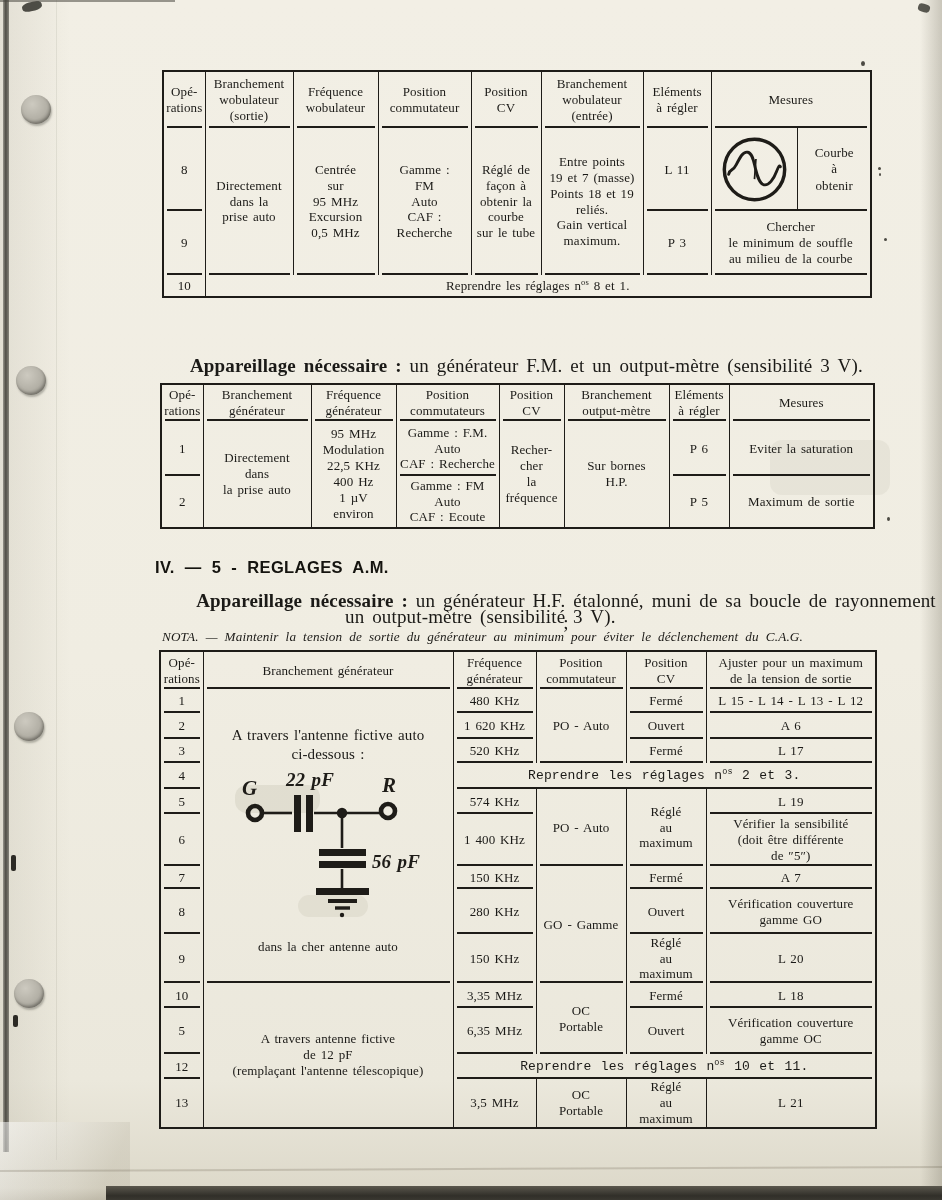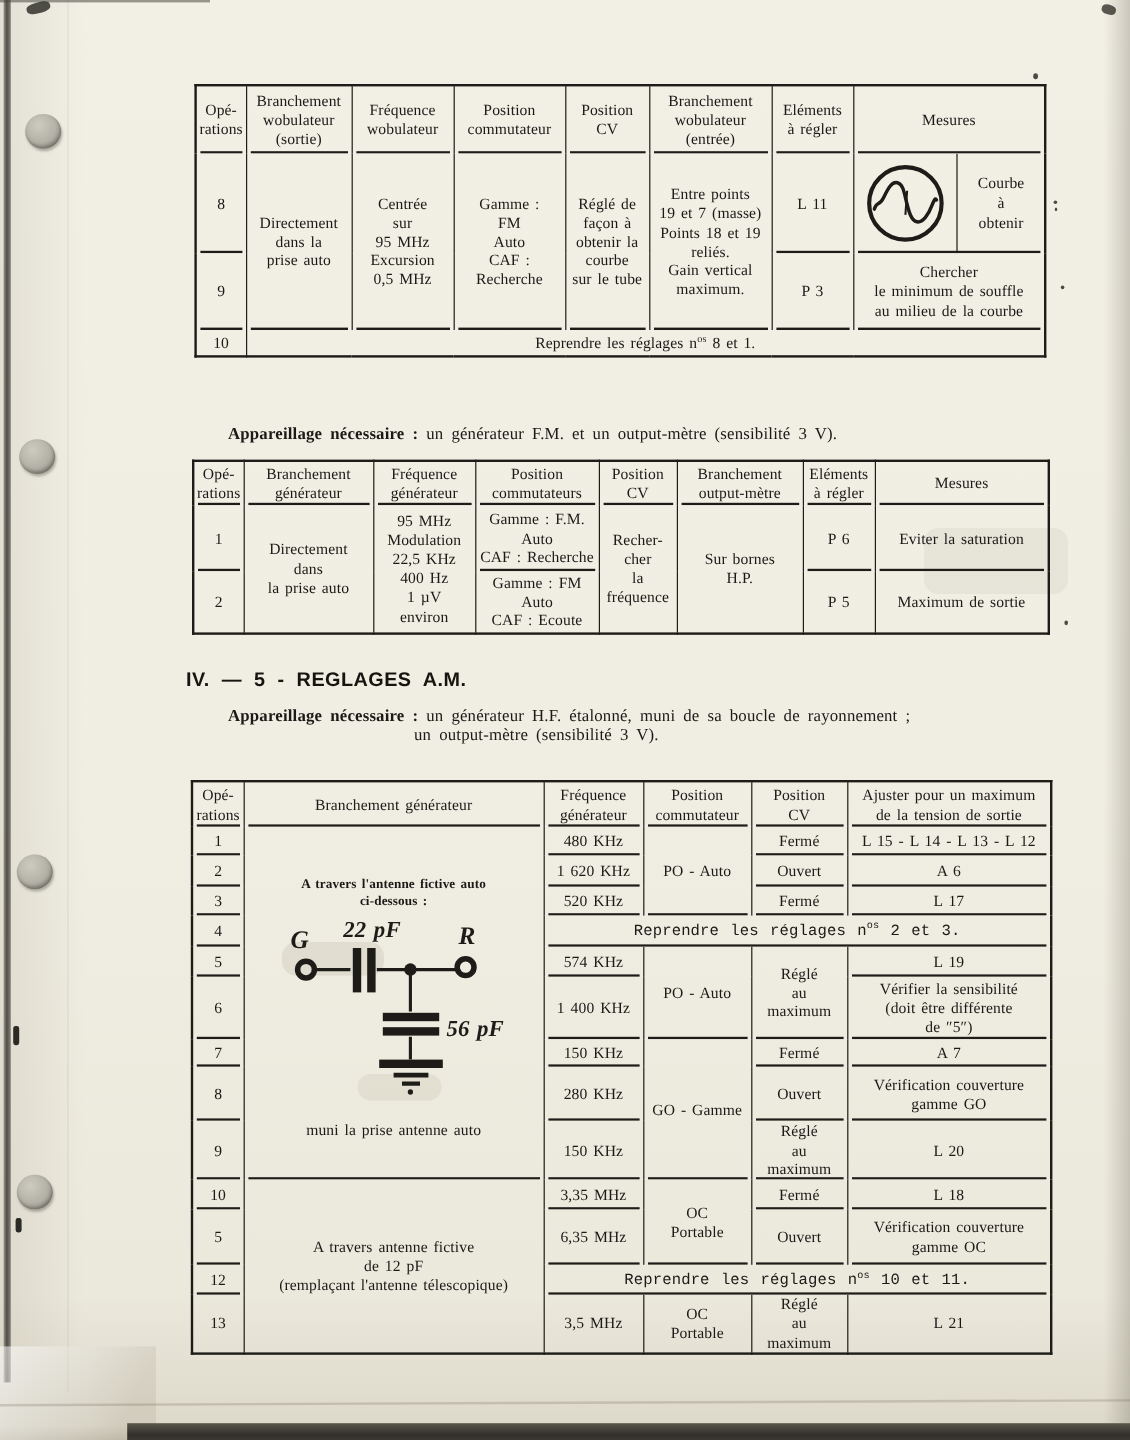--- a/index.html
+++ b/index.html
@@ -29,21 +29,21 @@
   .ghost{position:absolute;border-radius:12px;}
   .bottom-bar{position:absolute;left:106px;top:1186px;width:836px;height:14px;
     background:linear-gradient(#5a574d,#312f29 70%,#3a3831);}
   .bottom-fold{position:absolute;left:0;top:1122px;width:130px;height:78px;
     background:linear-gradient(115deg, rgba(255,255,255,.55), rgba(120,112,92,.12) 80%);}
   .crease-h{position:absolute;left:0;top:1168px;width:942px;height:2px;
     background:rgba(95,88,70,.22);transform:rotate(-.25deg);}
   
   .sec-title{position:absolute;font-family:"Liberation Sans","DejaVu Sans",sans-serif;
     font-weight:700;font-size:16.5px;letter-spacing:.4px;word-spacing:5px;color:#15140f;}
-  .para{position:absolute;font-size:14px;word-spacing:3px;letter-spacing:.15px;}
+  .para{position:absolute;font-size:19px;word-spacing:3px;letter-spacing:.15px;text-align:center;}
   .para b{font-weight:700;}
   .nota{position:absolute;font-size:13.2px;font-style:italic;word-spacing:3.5px;letter-spacing:.15px;}
   
   table.tbl{position:absolute;border-collapse:collapse;table-layout:fixed;
     border:2.6px solid var(--ink);padding-left:28px;}
   table.tbl td{position:relative;border-left:1.7px solid var(--ink);vertical-align:middle;
     text-align:center;font-size:13px;line-height:1.22;padding:0;overflow:hidden;
     word-spacing:1.5px;letter-spacing:.1px;}
   table.tbl td:first-child{border-left:none;}
   td.bb::after{content:"";position:absolute;left:3px;right:3px;bottom:0;height:1.7px;
@@ -54,21 +54,21 @@
   td.lft2{text-align:left;padding-left:24px;font-family:Liberation Mono, monospace;}
   sup{font-size:8.5px;line-height:0;vertical-align:super;}
   
   .mes8-wrap{position:absolute;inset:0;}
   .mes8-icon{position:absolute;left:8px;top:7px;width:69px;height:69px;}
   .mes8-vline{position:absolute;left:85px;top:0;bottom:0;width:1.8px;background:var(--ink);}
   .mes8-cap{position:absolute;left:87px;right:0;top:0;bottom:0;display:flex;align-items:center;
     justify-content:center;white-space:pre-line;font-size:13px;line-height:1.25;}
   
   .br-cell{display:block;}
-  .br-top{display:block;margin-top:9px;white-space:pre-line;font-size:11px;font-weight:bold;}
+  .br-top{display:block;margin-top:9px;white-space:pre-line;font-size:15px;}
   .br-schema{display:block;margin:6px auto 0 auto;width:250px;height:152px;}
   .br-bottom{display:block;margin-top:18px;font-size:13px;}
   .schem-label{font-style:italic;font-weight:700;}
 </style>
 </head>
 <body>
 
 <div class="page">
 
   <div class="spine"></div>
@@ -251,20 +251,21 @@
       </tr>
     </tbody>
   </table>
 
   <div class="sec-title" style="left:155px;top:558px;">IV. — 5 - REGLAGES A.M.</div>
   <div class="para" style="left:190px;top:590px;">
     <b>Appareillage nécessaire :</b>
     <span>un générateur H.F. étalonné, muni de sa boucle de rayonnement ;</span>
   </div>
   <div class="para" style="left:345px;top:606px;">un output-mètre (sensibilité 3 V).</div>
+  <div class="nota" style="left:162px;top:629px;">NOTA. — Maintenir la tension de sortie du générateur au minimum pour éviter le déclenchement du C.A.G.</div>
 
   <table class="tbl" style="left:159px;top:650px;width:716px;">
     <colgroup>
       <col style="width:43px">
         <col style="width:250px">
         <col style="width:83px">
       <col style="width:90px">
         <col style="width:80px">
         <col style="width:170px">
     </colgroup>
@@ -308,21 +309,21 @@
               <rect x="112" y="119" width="53" height="7" fill="#1e1c18"></rect>
               <line x1="124" y1="132" x2="153" y2="132" stroke="#1e1c18" stroke-width="4"></line>
               <line x1="131" y1="139" x2="146" y2="139" stroke="#1e1c18" stroke-width="3.4"></line>
               <circle cx="138" cy="146" r="2.2" fill="#1e1c18"></circle>
 
               <text x="82" y="17" class="schem-label" font-size="19" font-family="Liberation Serif, DejaVu Serif, serif" fill="#1e1c18">22 pF</text>
               <text x="168" y="99" class="schem-label" font-size="19" font-family="Liberation Serif, DejaVu Serif, serif" fill="#1e1c18">56 pF</text>
               <text x="38" y="26" class="schem-label" font-size="21" font-family="Liberation Serif, DejaVu Serif, serif" fill="#1e1c18">G</text>
               <text x="178" y="23" class="schem-label" font-size="21" font-family="Liberation Serif, DejaVu Serif, serif" fill="#1e1c18">R</text>
             </svg>
-            <span class="br-bottom">muni la prise antenne auto</span>
+            <span class="br-bottom">dans la cher antenne auto</span>
           </span>
         </td>
         <td class="bb">480 KHz</td>
         <td class="bb" rowspan="3">PO - Auto</td>
         <td class="bb">Fermé</td>
         <td class="bb">L 15 - L 14 - L 13 - L 12</td>
       </tr>
       <tr style="height:26px">
         <td class="bb">2</td>
         <td class="bb">1 620 KHz</td>

